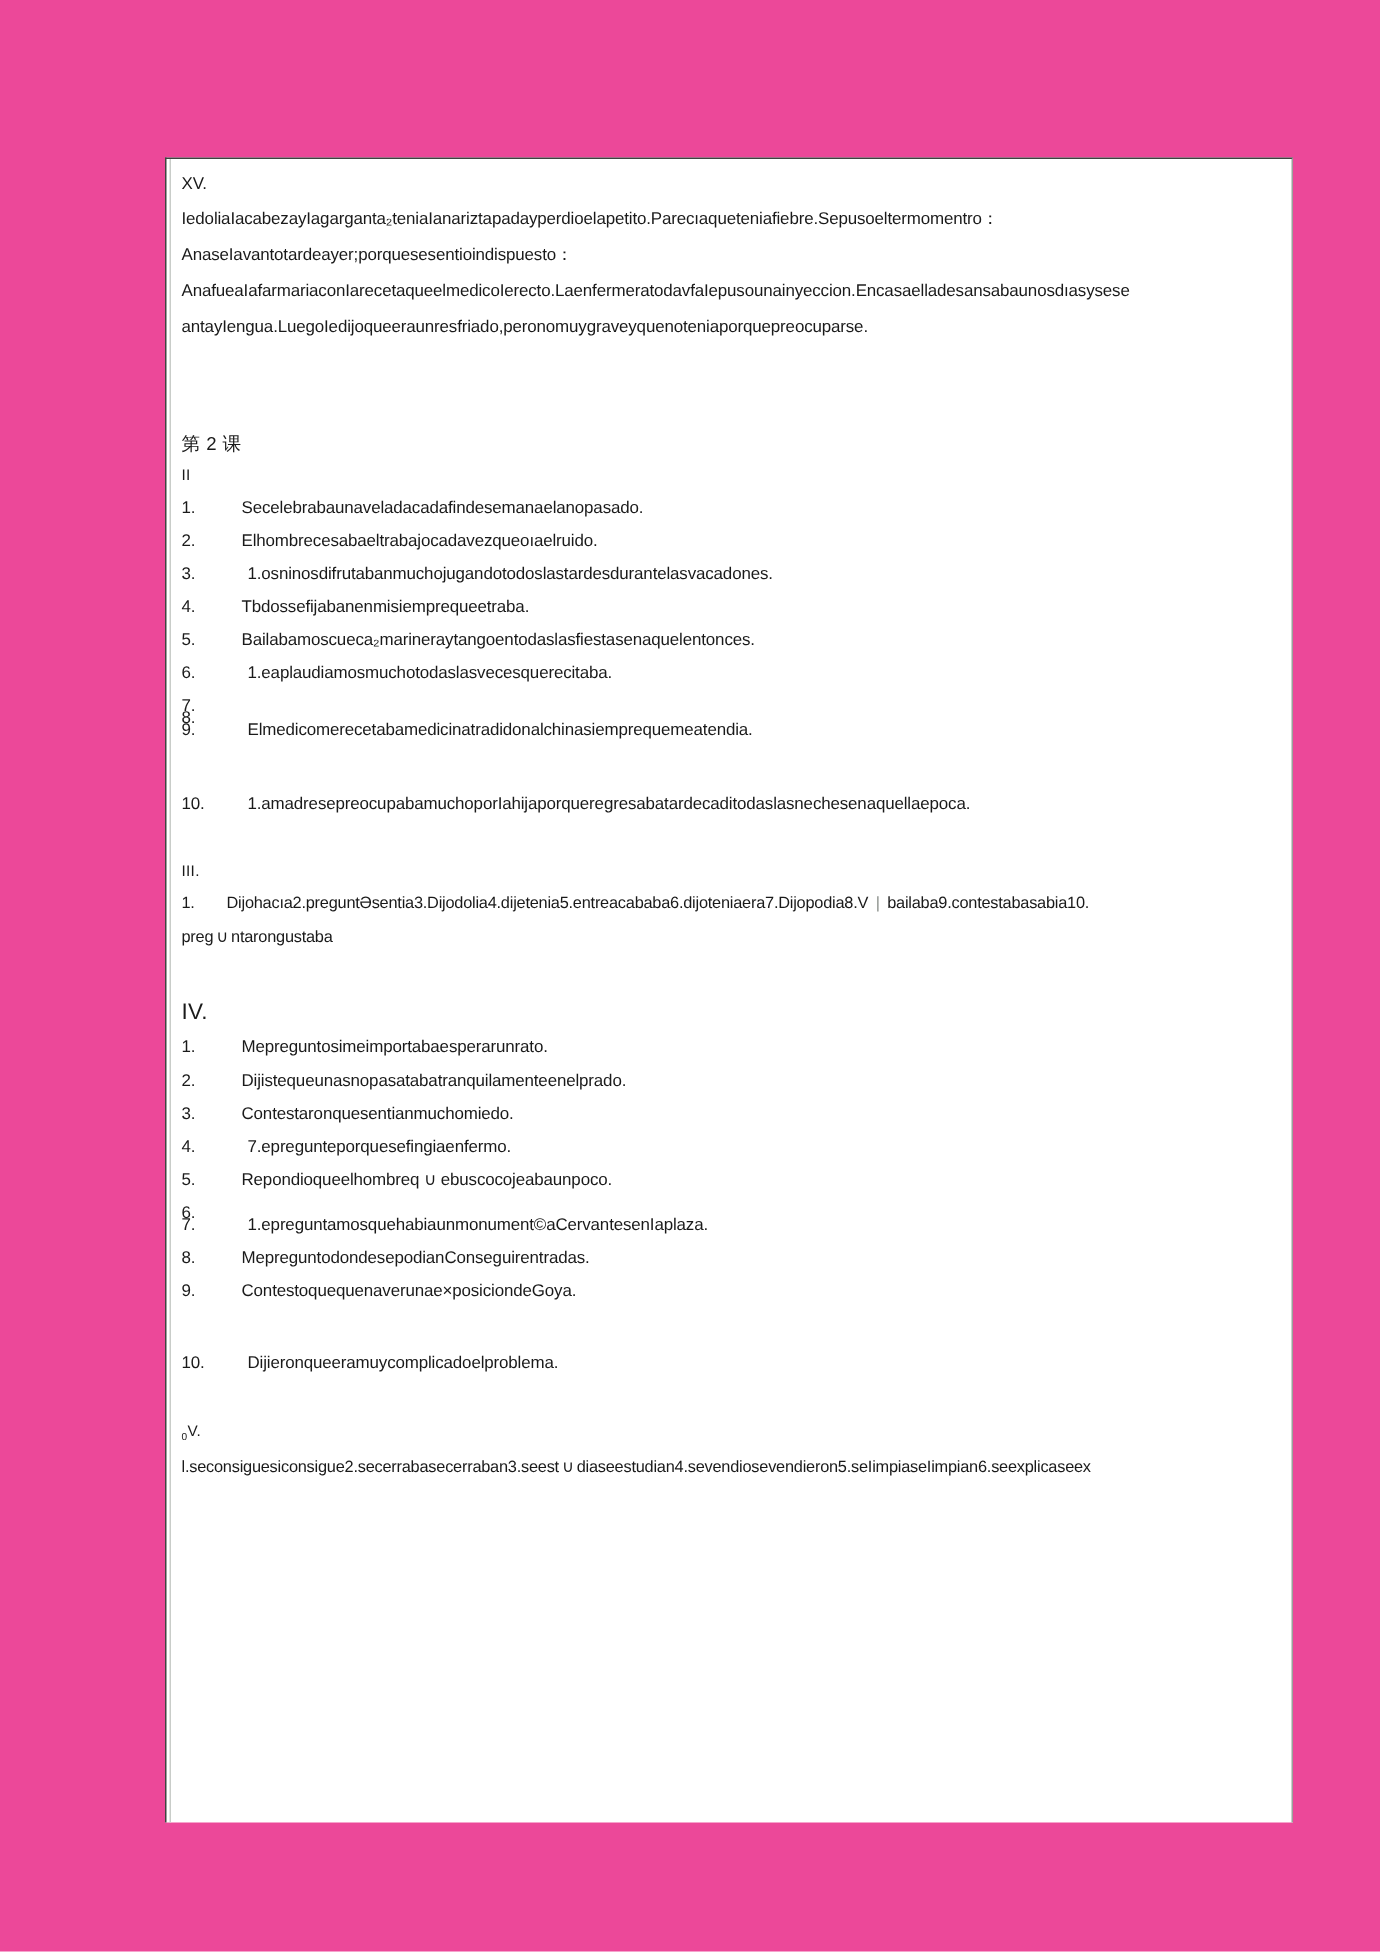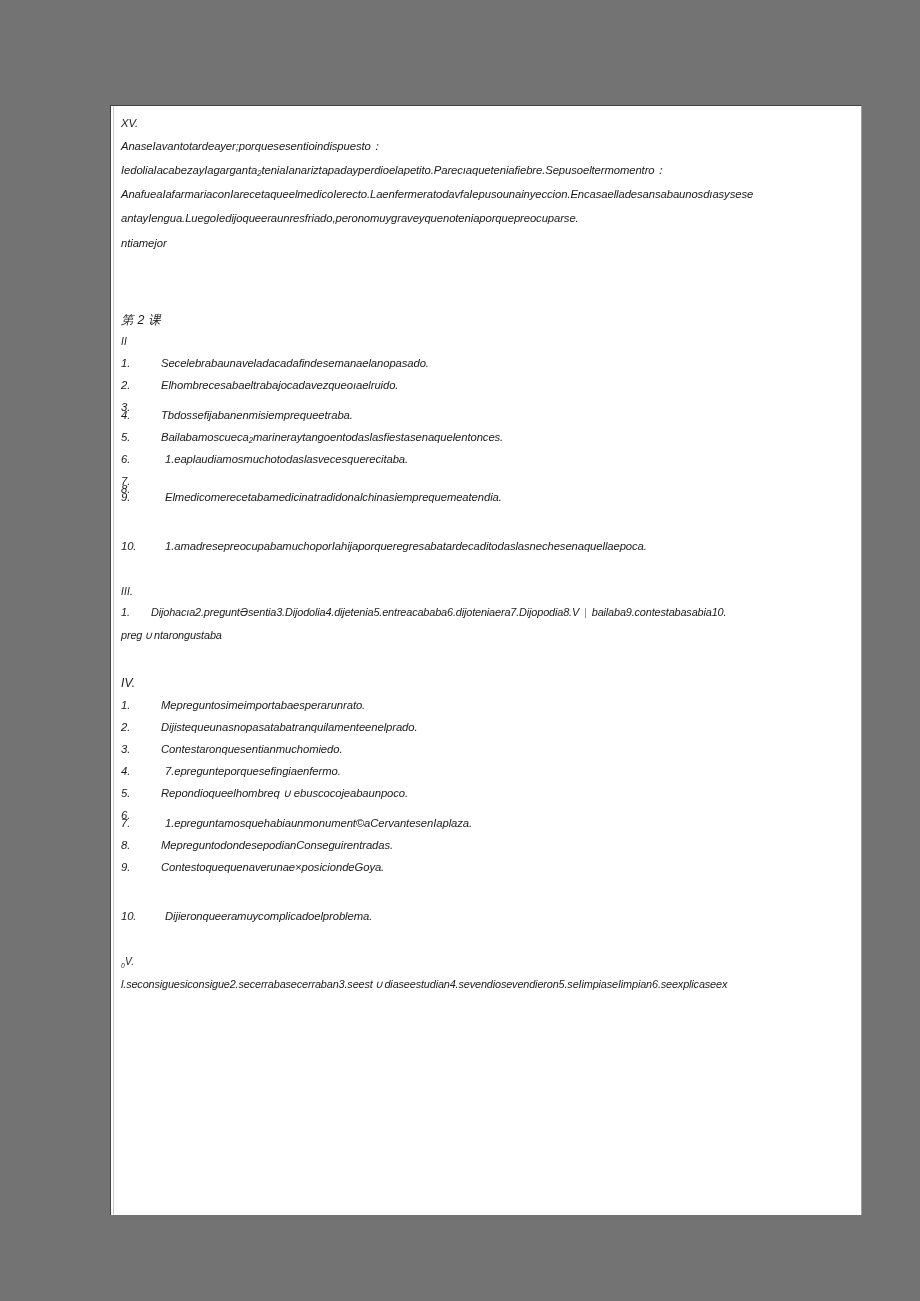--- a/index.html
+++ b/index.html
@@ -12,22 +12,21 @@
     height: 1301px;
     font-family: "Liberation Sans", sans-serif;
     color: #1a1a1a;
     overflow: hidden;
   }
 
   #page {
     position: relative;
     width: 920px;
     height: 1301px;
-    background: #737373;
-    font-style: italic;
+    background: #ec4899;
   }
 
   
   #doc-frame {
     position: absolute;
     left: 110px;
     top: 105px;
     width: 752px;
     height: 1110px;
     box-sizing: border-box;
@@ -70,21 +69,21 @@
     font-size: 12.4px;
     padding: 6px 0 3px 0;
     letter-spacing: 0.3px;
   }
 
   .sec-label {
     font-size: 10.2px;
     padding: 5px 0 3px 0;
     letter-spacing: 0.2px;
   }
-  .sec-label.sub { font-size: 12px; }
+  .sec-label.sub { font-size: 15px; }
   .spacer-md { height: 24px; }
   .spacer-xl { height: 52px; }
 
   
   ol.numlist {
     list-style: none;
     margin: 0;
     padding: 0;
   }
   ol.numlist > li {
@@ -126,44 +125,44 @@
 </head>
 <body>
 
 <div id="page">
 
   <div id="doc-frame">
     <div class="doc-body">
 
       <div>
         <div class="para tight">XV.</div>
+        <div class="para">IedoliaIacabezayIagarganta₂teniaIanariztapadayperdioelapetito.Parecıaqueteniafiebre.Sepusoeltermomentro：</div>
         <div class="para">AnaseIavantotardeayer;porquesesentioindispuesto：</div>
-        <div class="para">IedoliaIacabezayIagarganta₂teniaIanariztapadayperdioelapetito.Parecıaqueteniafiebre.Sepusoeltermomentro：</div>
         <div class="para">AnafueaIafarmariaconIarecetaqueelmedicoIerecto.LaenfermeratodavfaIepusounainyeccion.Encasaelladesansabaunosdıasysese</div>
         <div class="para">antayIengua.LuegoIedijoqueeraunresfriado,peronomuygraveyquenoteniaporquepreocuparse.</div>
-        <div class="para">ntiamejor</div>
       </div>
 
       <div class="spacer-xl"></div>
 
       <div>
         <div class="heading-cn">第 2 课</div>
         <div class="sec-label">II</div>
 
         <ol class="numlist">
           <li>
             <span class="num">1.</span>
             <span class="txt">Secelebrabaunaveladacadafindesemanaelanopasado.</span>
           </li>
           <li>
             <span class="num">2.</span>
             <span class="txt">Elhombrecesabaeltrabajocadavezqueoıaelruido.</span>
           </li>
           <li class="indented">
             <span class="num">3.</span>
+            <span class="txt">1.osninosdifrutabanmuchojugandotodoslastardesdurantelasvacadones.</span>
           </li>
           <li>
             <span class="num">4.</span>
             <span class="txt">Tbdossefijabanenmisiemprequeetraba.</span>
           </li>
           <li>
             <span class="num">5.</span>
             <span class="txt">Bailabamoscueca₂marineraytangoentodaslasfiestasenaquelentonces.</span>
           </li>
           <li class="indented">

